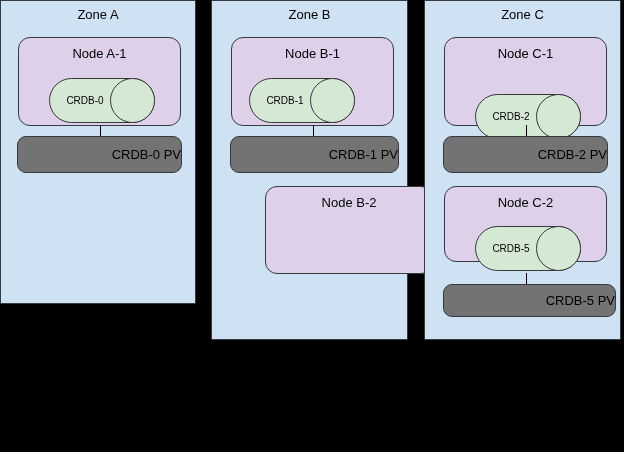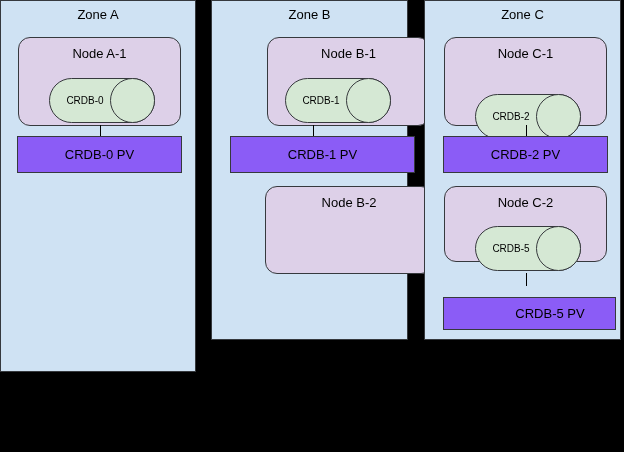--- a/index.html
+++ b/index.html
@@ -47,27 +47,27 @@
     top: 8px;
     left: 0;
     right: 0;
     text-align: center;
     font-size: 13px;
     color: #000000;
     line-height: 16px;
   }
   .pv {
     position: absolute;
-    background: #8b5cf6;
+    background: #737373;
     border: 1px solid #36393d;
-    border-radius: 0;
+    border-radius: 9px;
     box-sizing: border-box;
     display: flex;
     align-items: center;
-    justify-content: center;
+    justify-content: flex-end;
   }
   .pv-label {
     font-size: 13px;
     color: #000000;
   }
   .cyl {
     position: absolute;
   }
   .cyl svg {
     display: block;
@@ -88,21 +88,21 @@
     position: absolute;
     width: 1px;
     background: #000000;
   }
 </style>
 </head>
 <body>
 
 <div id="canvas">
 
-  <div class="zone" style="left:0px; top:0px; width:196px; height:372px;">
+  <div class="zone" style="left:0px; top:0px; width:196px; height:304px;">
     <div class="zone-title">Zone A</div>
 
     <div class="node" style="left:17px; top:36px; width:163px; height:89px;">
       <div class="node-title">Node A-1</div>
 
       <div class="cyl" style="left:30px; top:40px; width:106px; height:45px;">
         <svg width="106" height="45" viewBox="0 0 106 45" aria-hidden="true">
           <path d="M22.5,0.5 H83.5 A22,22 0 0 1 83.5,44.5 H22.5 A22,22 0 0 1 22.5,0.5 Z" fill="#d5e8d4" stroke="#36393d" stroke-width="1"></path>
           <ellipse cx="83.5" cy="22.5" rx="22" ry="22" fill="#d5e8d4" stroke="#36393d" stroke-width="1"></ellipse>
         </svg>
@@ -113,35 +113,35 @@
     <div class="connector" style="left:99px; top:124px; height:11px;"></div>
 
     <div class="pv" style="left:16px; top:135px; width:165px; height:37px;">
       <span class="pv-label">CRDB-0 PV</span>
     </div>
   </div>
 
   <div class="zone" style="left:211px; top:0px; width:197px; height:340px;">
     <div class="zone-title">Zone B</div>
 
-    <div class="node" style="left:19px; top:36px; width:163px; height:89px;margin-left:36px;">
+    <div class="node" style="left:19px; top:36px; width:163px; height:89px;">
       <div class="node-title">Node B-1</div>
 
       <div class="cyl" style="left:17px; top:40px; width:106px; height:45px;">
         <svg width="106" height="45" viewBox="0 0 106 45" aria-hidden="true">
           <path d="M22.5,0.5 H83.5 A22,22 0 0 1 83.5,44.5 H22.5 A22,22 0 0 1 22.5,0.5 Z" fill="#d5e8d4" stroke="#36393d" stroke-width="1"></path>
           <ellipse cx="83.5" cy="22.5" rx="22" ry="22" fill="#d5e8d4" stroke="#36393d" stroke-width="1"></ellipse>
         </svg>
         <div class="cyl-label" style="width:72px;">CRDB-1</div>
       </div>
     </div>
 
     <div class="connector" style="left:101px; top:124px; height:11px;"></div>
 
-    <div class="pv" style="left:18px; top:135px; width:185px; height:37px;">
+    <div class="pv" style="left:18px; top:135px; width:169px; height:37px;">
       <span class="pv-label">CRDB-1 PV</span>
     </div>
 
     <div class="node" style="left:19px; top:185px; width:168px; height:88px;margin-left:34px;">
       <div class="node-title">Node B-2</div>
     </div>
   </div>
 
   <div class="zone" style="left:424px; top:0px; width:197px; height:340px;">
     <div class="zone-title">Zone C</div>
@@ -171,18 +171,18 @@
         <svg width="106" height="45" viewBox="0 0 106 45" aria-hidden="true">
           <path d="M22.5,0.5 H83.5 A22,22 0 0 1 83.5,44.5 H22.5 A22,22 0 0 1 22.5,0.5 Z" fill="#d5e8d4" stroke="#36393d" stroke-width="1"></path>
           <ellipse cx="83.5" cy="22.5" rx="22" ry="22" fill="#d5e8d4" stroke="#36393d" stroke-width="1"></ellipse>
         </svg>
         <div class="cyl-label" style="width:72px;">CRDB-5</div>
       </div>
     </div>
 
     <div class="connector" style="left:101px; top:272px; height:13px;"></div>
 
-    <div class="pv" style="left:18px; top:296px; width:173px; height:33px;padding-left:41px;">
+    <div class="pv" style="left:18px; top:283px; width:173px; height:33px;padding-left:41px;">
       <span class="pv-label">CRDB-5 PV</span>
     </div>
   </div>
 
 </div>
 
 </body></html>

